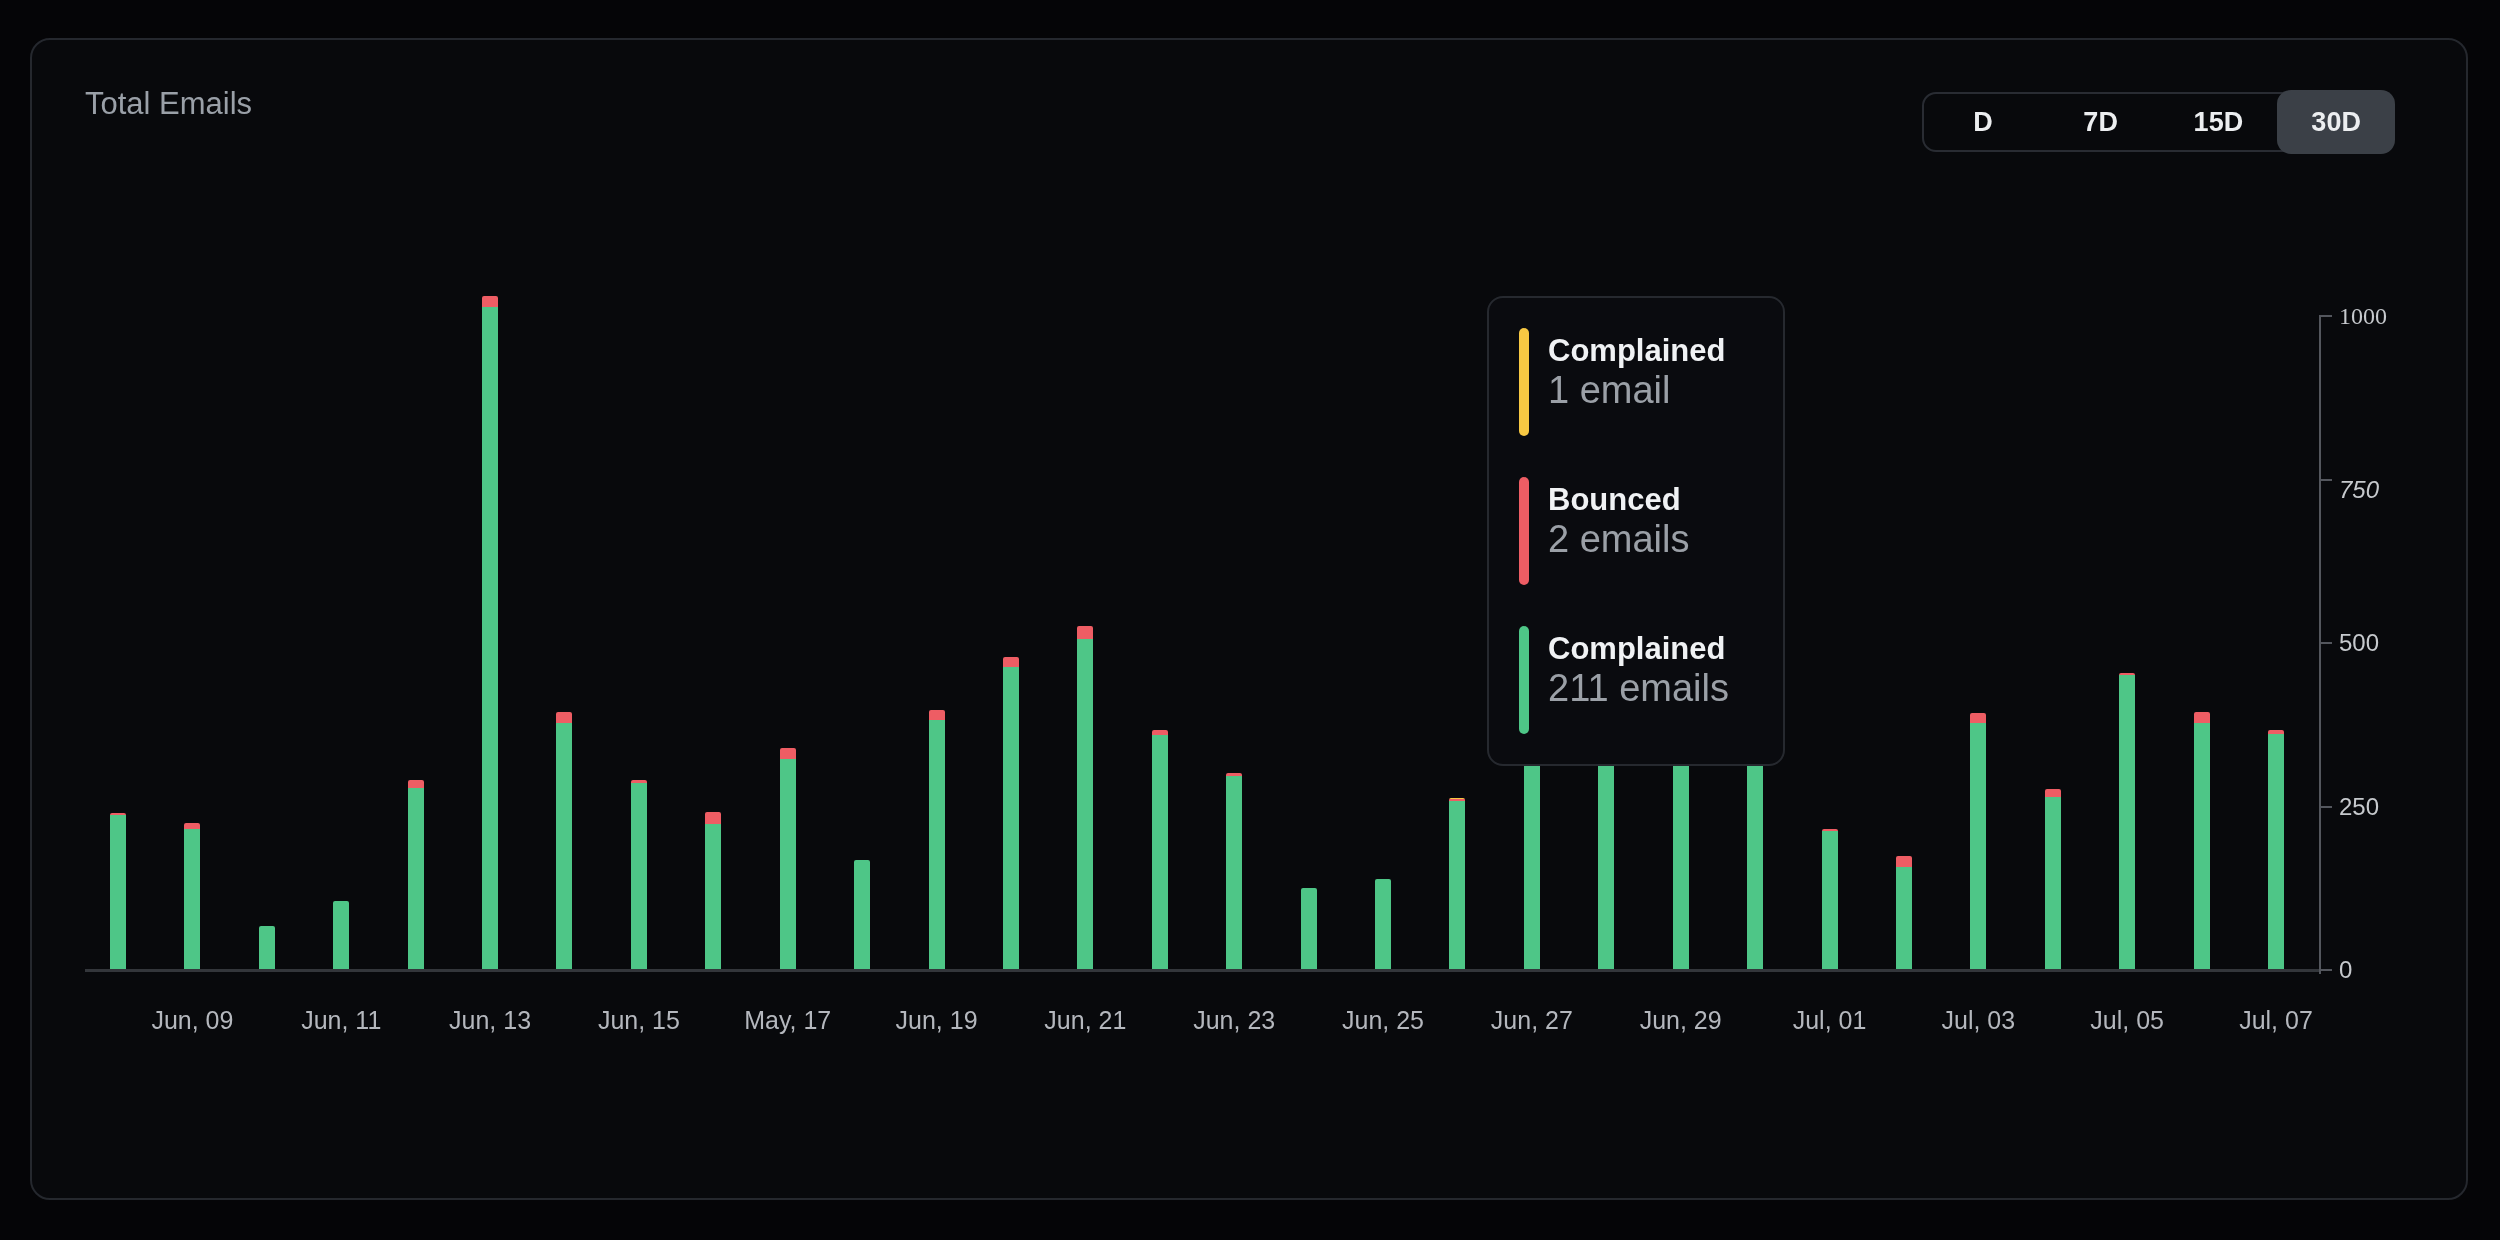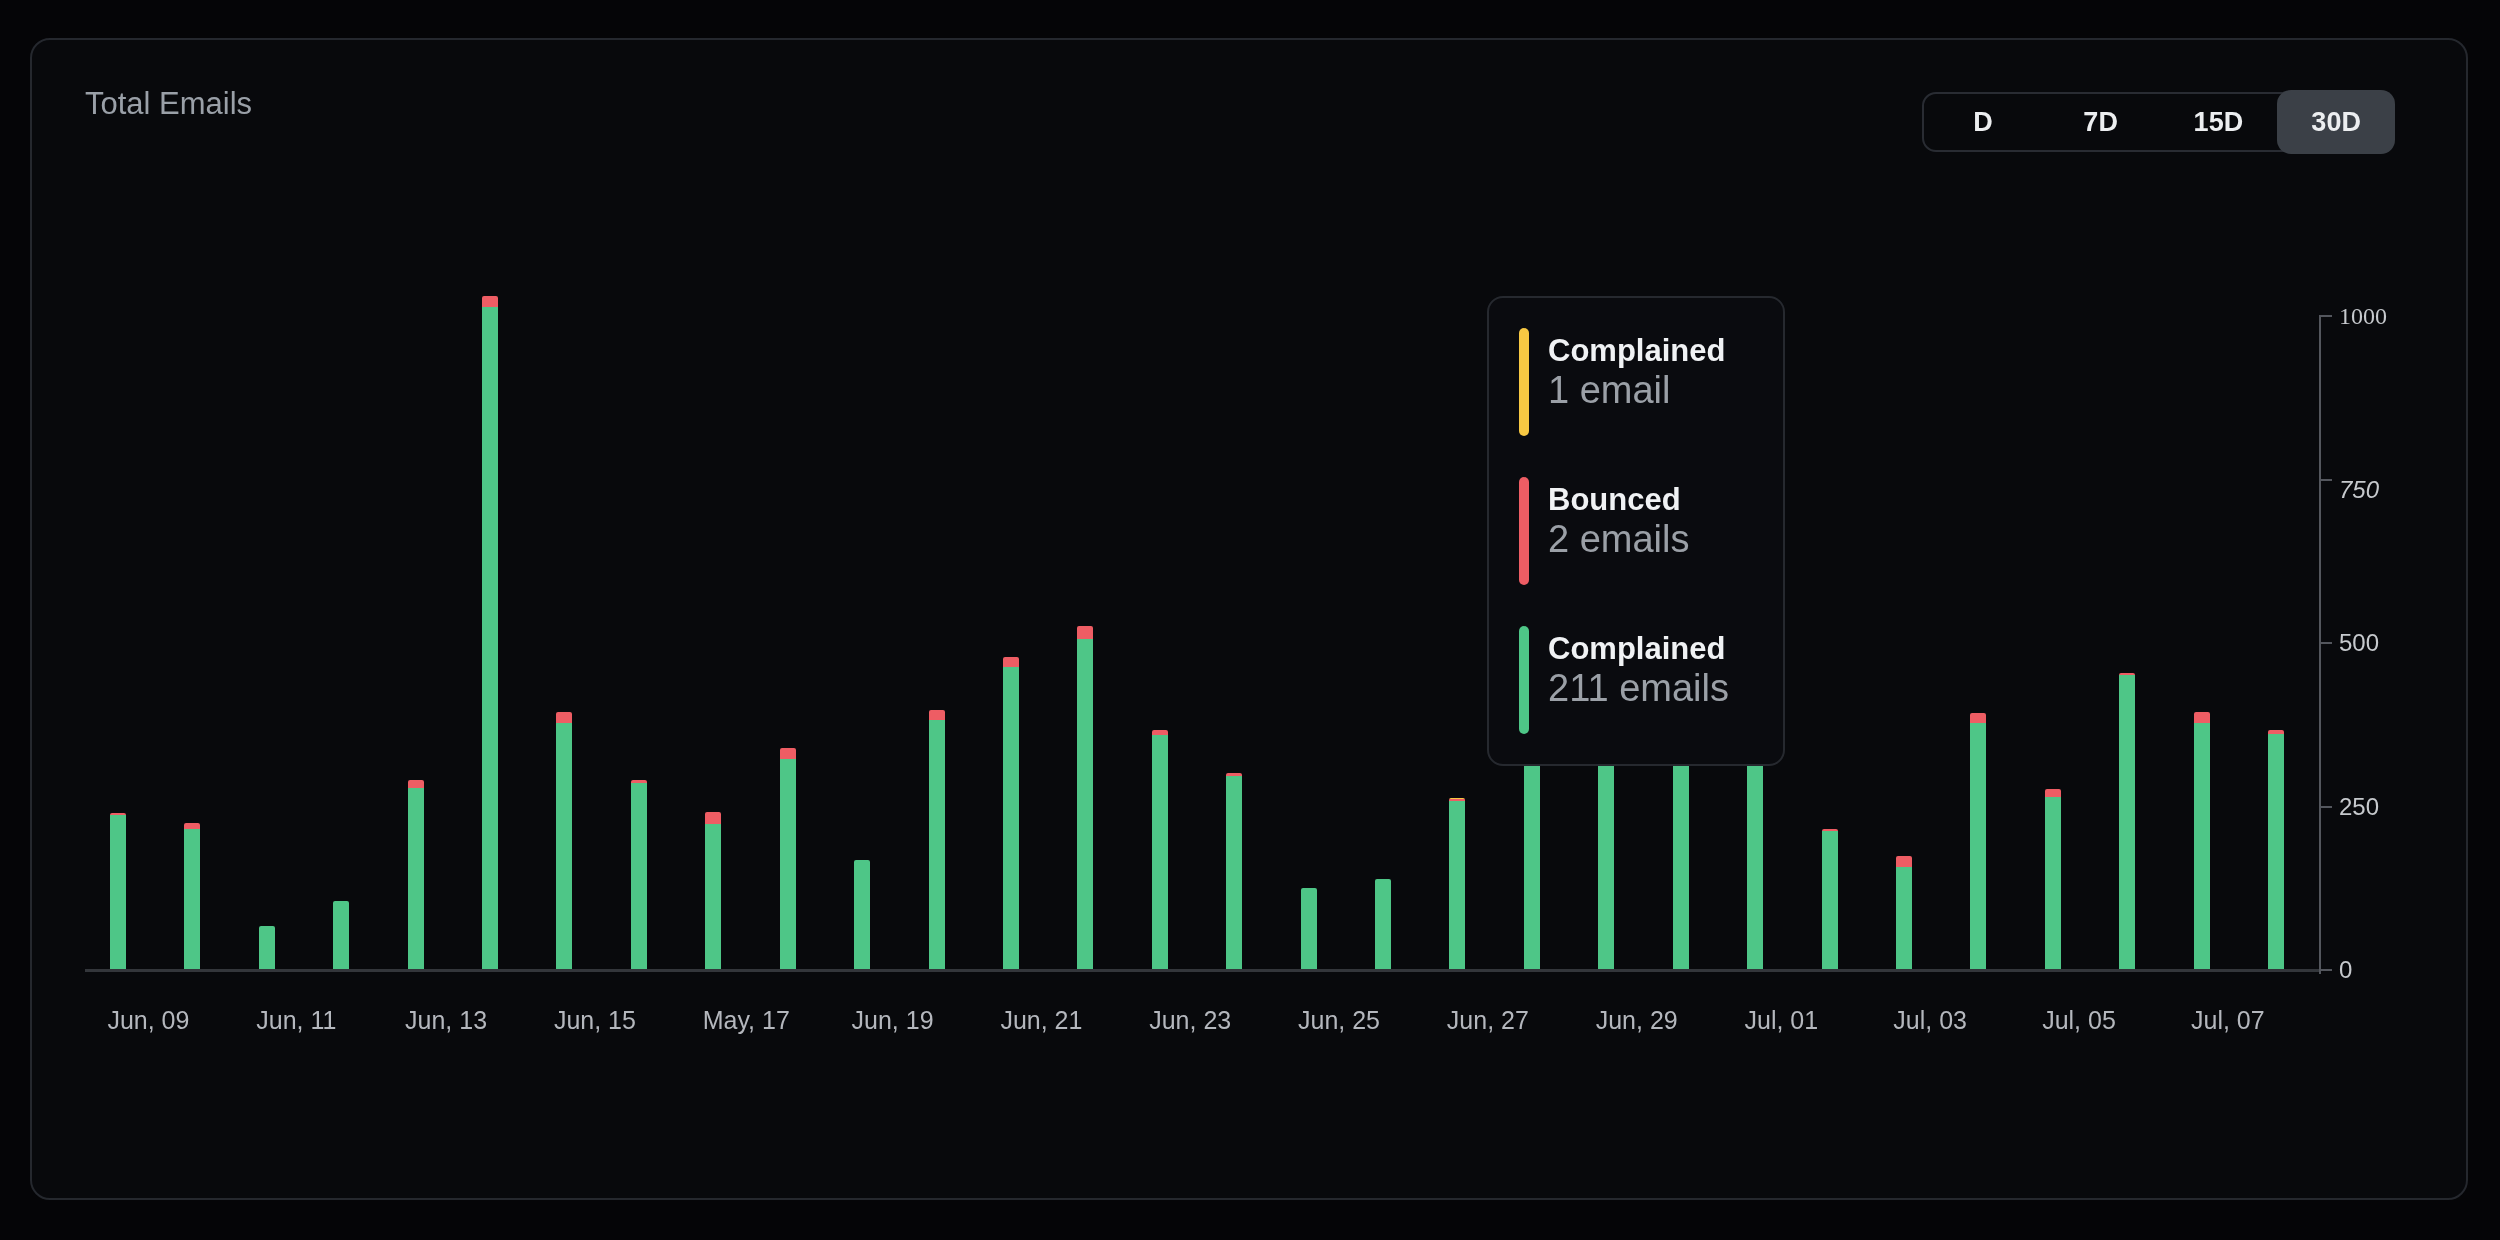--- a/index.html
+++ b/index.html
@@ -21,21 +21,21 @@
   .bar{position:absolute;bottom:270px;width:16px;display:flex;flex-direction:column;
        justify-content:flex-end;border-radius:2px 2px 0 0;overflow:hidden;}
   .seg{width:100%;}
   .seg.delivered{background:#4ec687;}
   .seg.bounced{background:#ee5d64;}
   .seg.complained{background:#f7c843;}
   .baseline{position:absolute;height:2.5px;background:#33363b;}
   .yaxis-line{position:absolute;width:2px;background:#53565d;}
   .ytick{position:absolute;width:13px;height:2px;background:#53565d;}
   .ytick-label{position:absolute;font-size:24px;color:#c6c9cd;height:30px;line-height:30px;}
-  .xlabel{position:absolute;top:1006px;width:170px;margin-left:-85px;text-align:left;
+  .xlabel{position:absolute;top:1006px;width:170px;margin-left:-85px;text-align:center;
           font-size:25px;color:#b4b7bd;}
   
   .tooltip{position:absolute;left:1487px;top:296px;width:298px;height:470px;box-sizing:border-box;
            background:#0a0b0f;border:2px solid #26292f;border-radius:16px;z-index:10;
            padding:30px 20px 0 30px;display:flex;flex-direction:column;gap:41px;}
   .t-entry{display:flex;}
   .t-bar{width:10px;height:108px;border-radius:5px;flex:none;}
   .t-bar.yellow{background:#f7c843;}
   .t-bar.red{background:#ee5d64;}
   .t-bar.green{background:#4ec687;}

